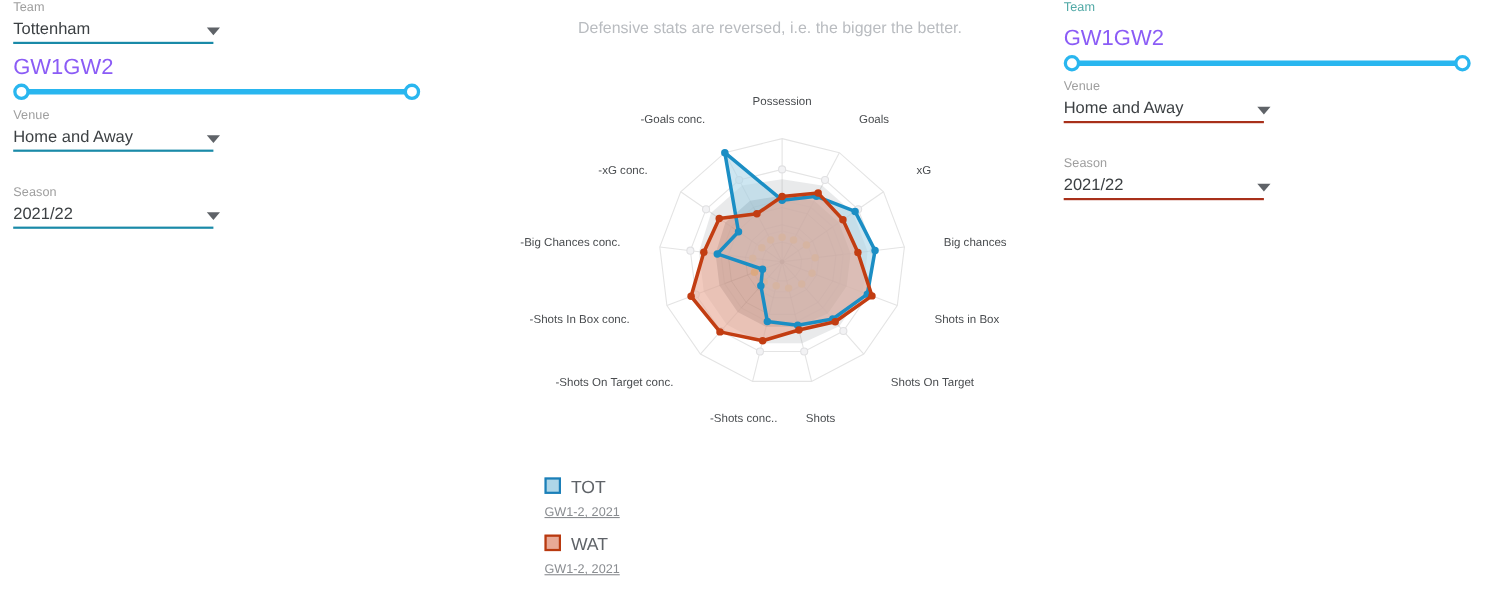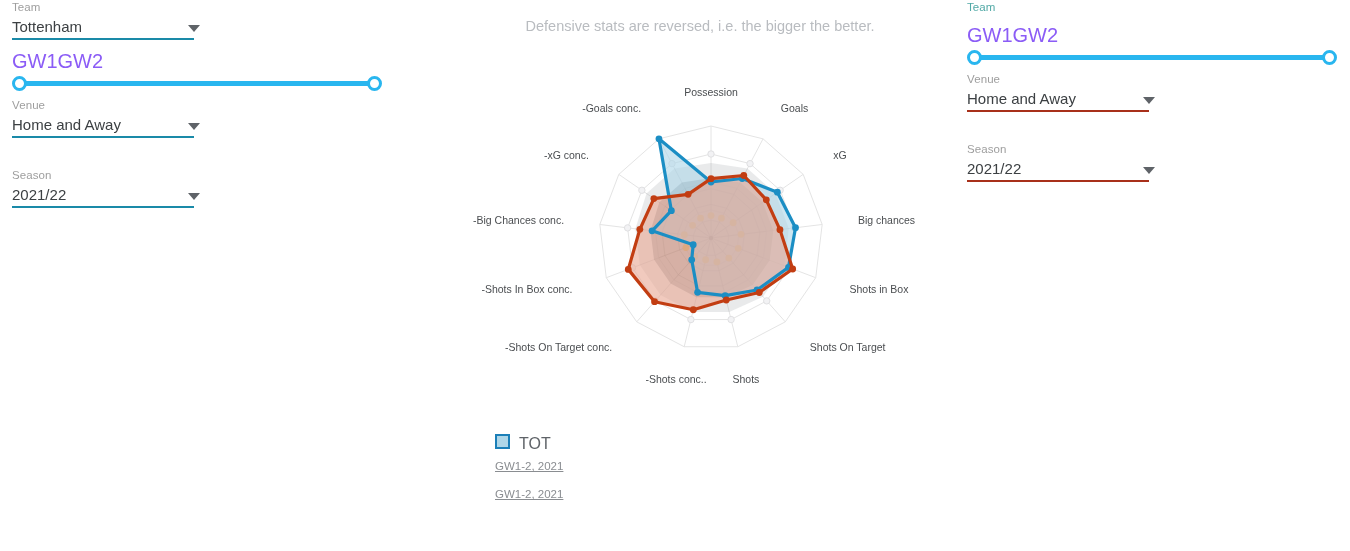--- a/index.html
+++ b/index.html
@@ -356,17 +356,21 @@
 
     <div id="legend">
       <div class="legend-entry">
         <div class="legend-row">
           <span class="legend-swatch"></span>
           <span class="legend-name">TOT</span>
         </div>
         <div class="legend-sub">GW1-2, 2021</div>
       </div>
       <div class="legend-entry">
+        <div class="legend-row">
+          <span class="legend-swatch wat"></span>
+          <span class="legend-name">WAT</span>
+        </div>
         <div class="legend-sub">GW1-2, 2021</div>
       </div>
     </div>
   </div>
 </div>
 
 </body></html>

